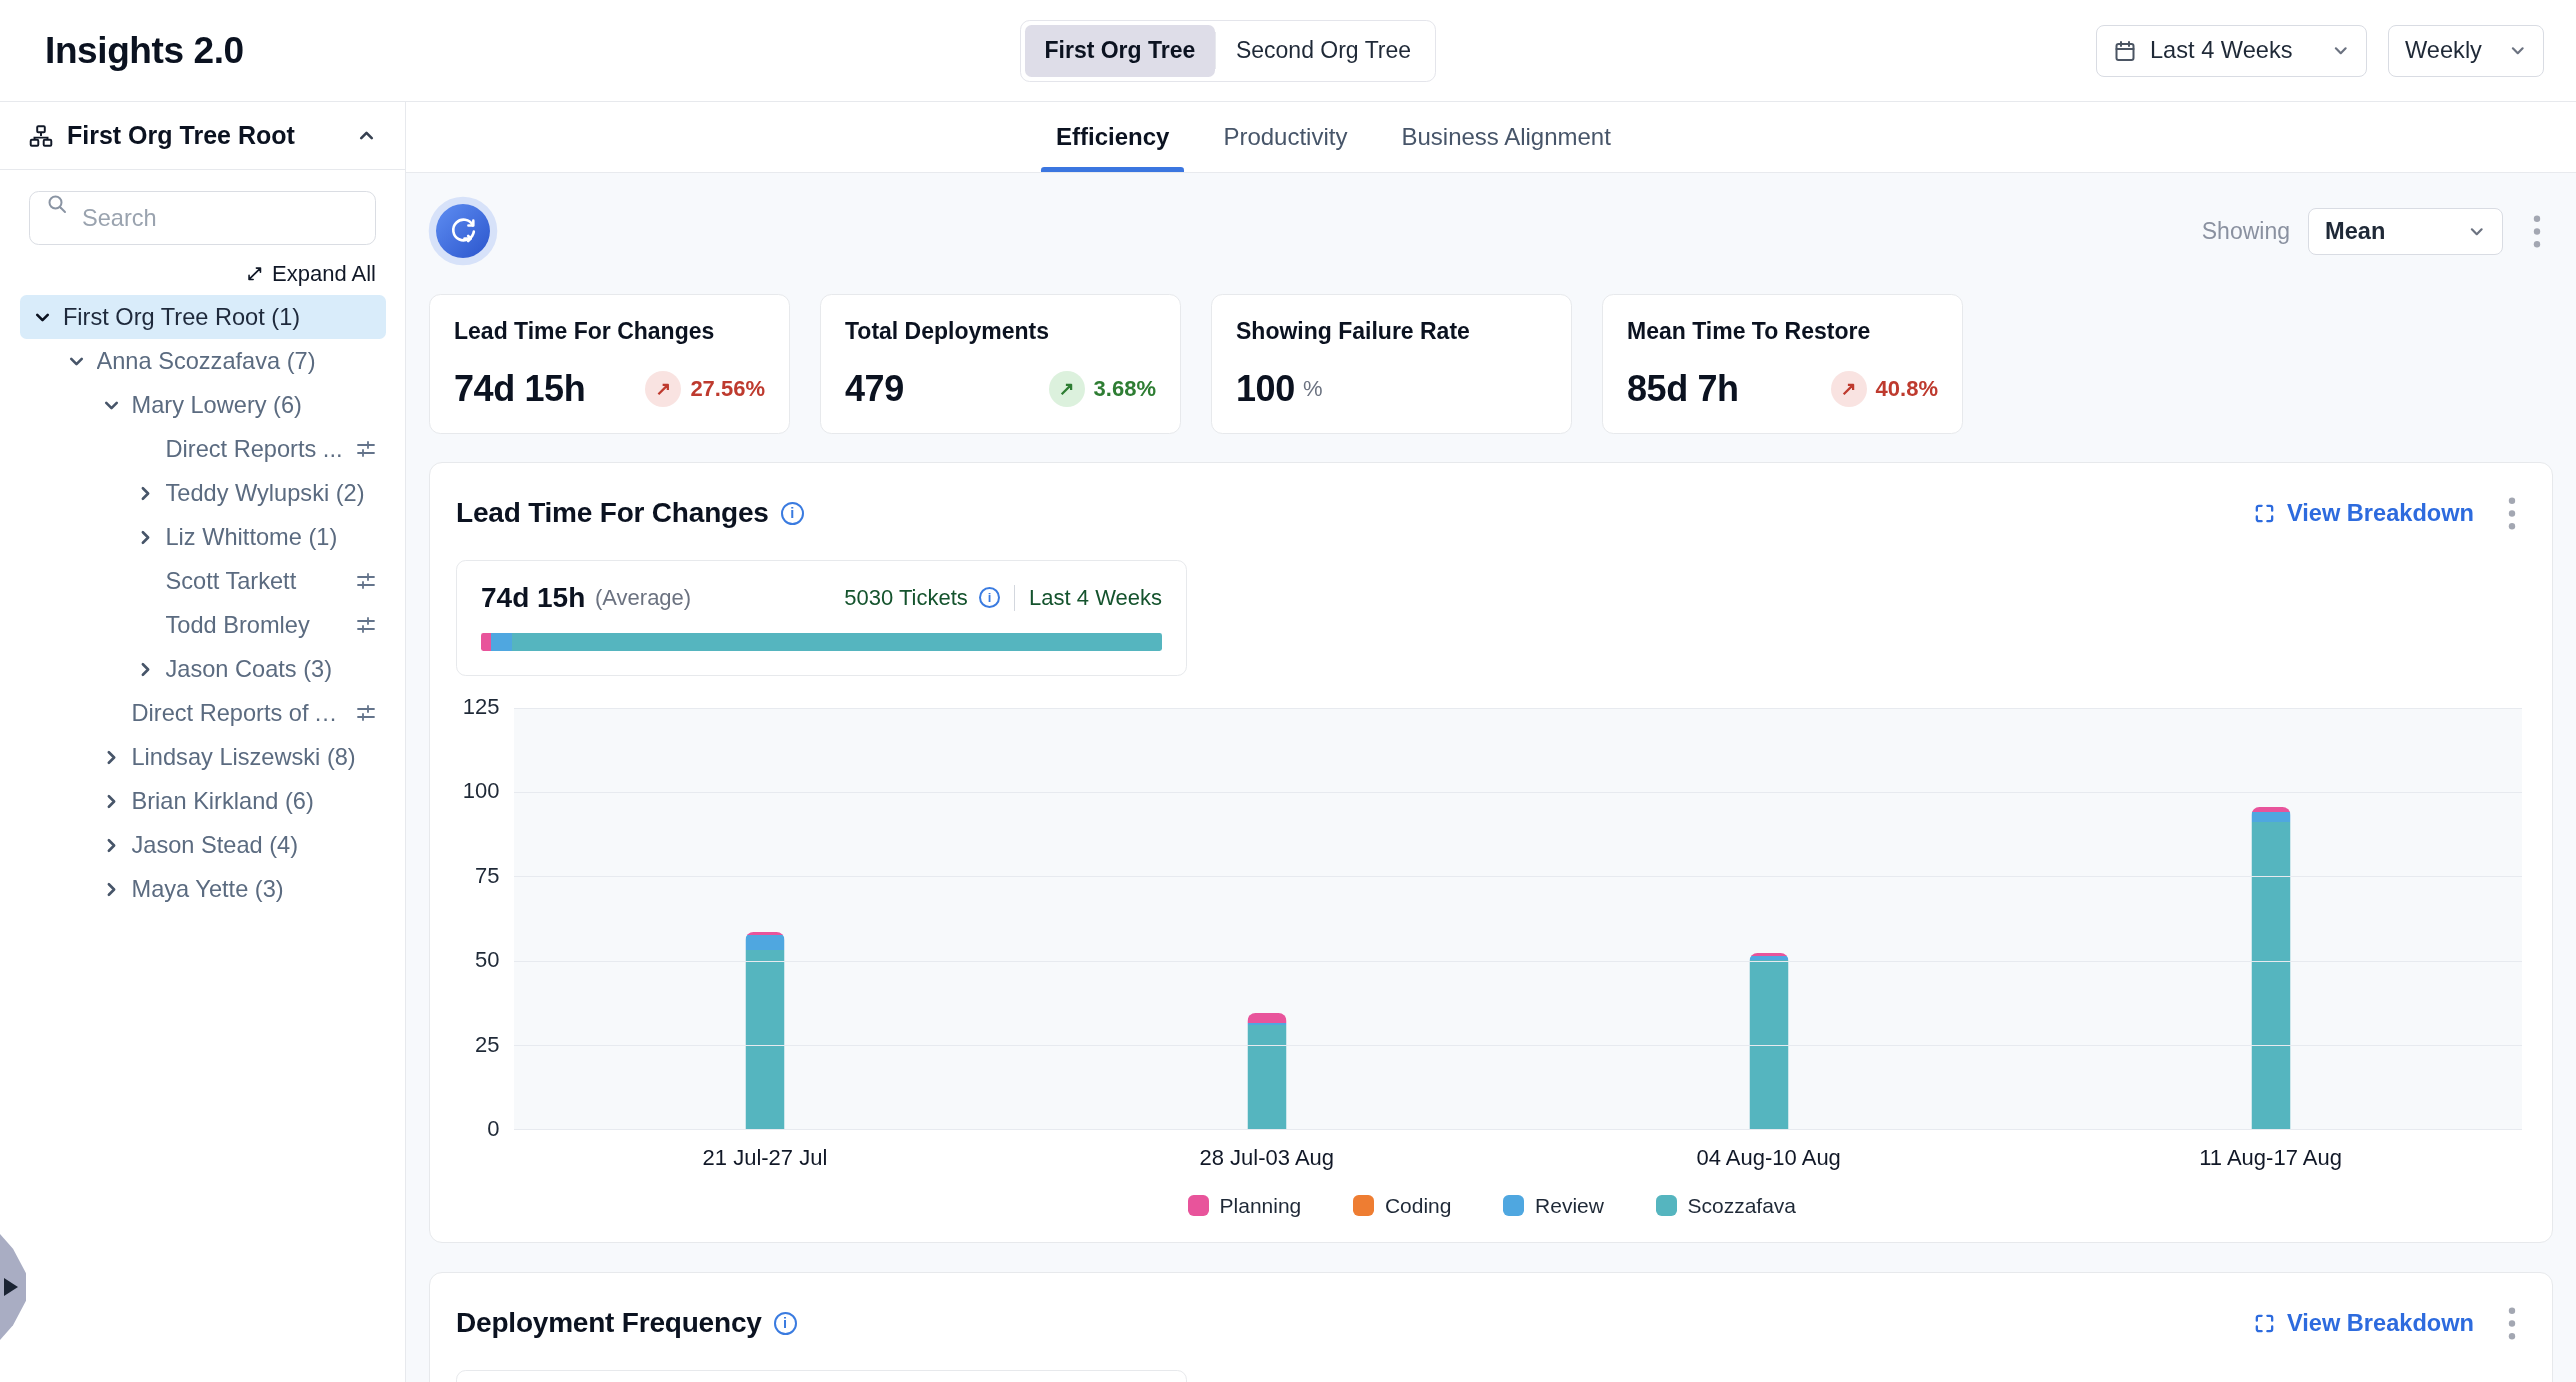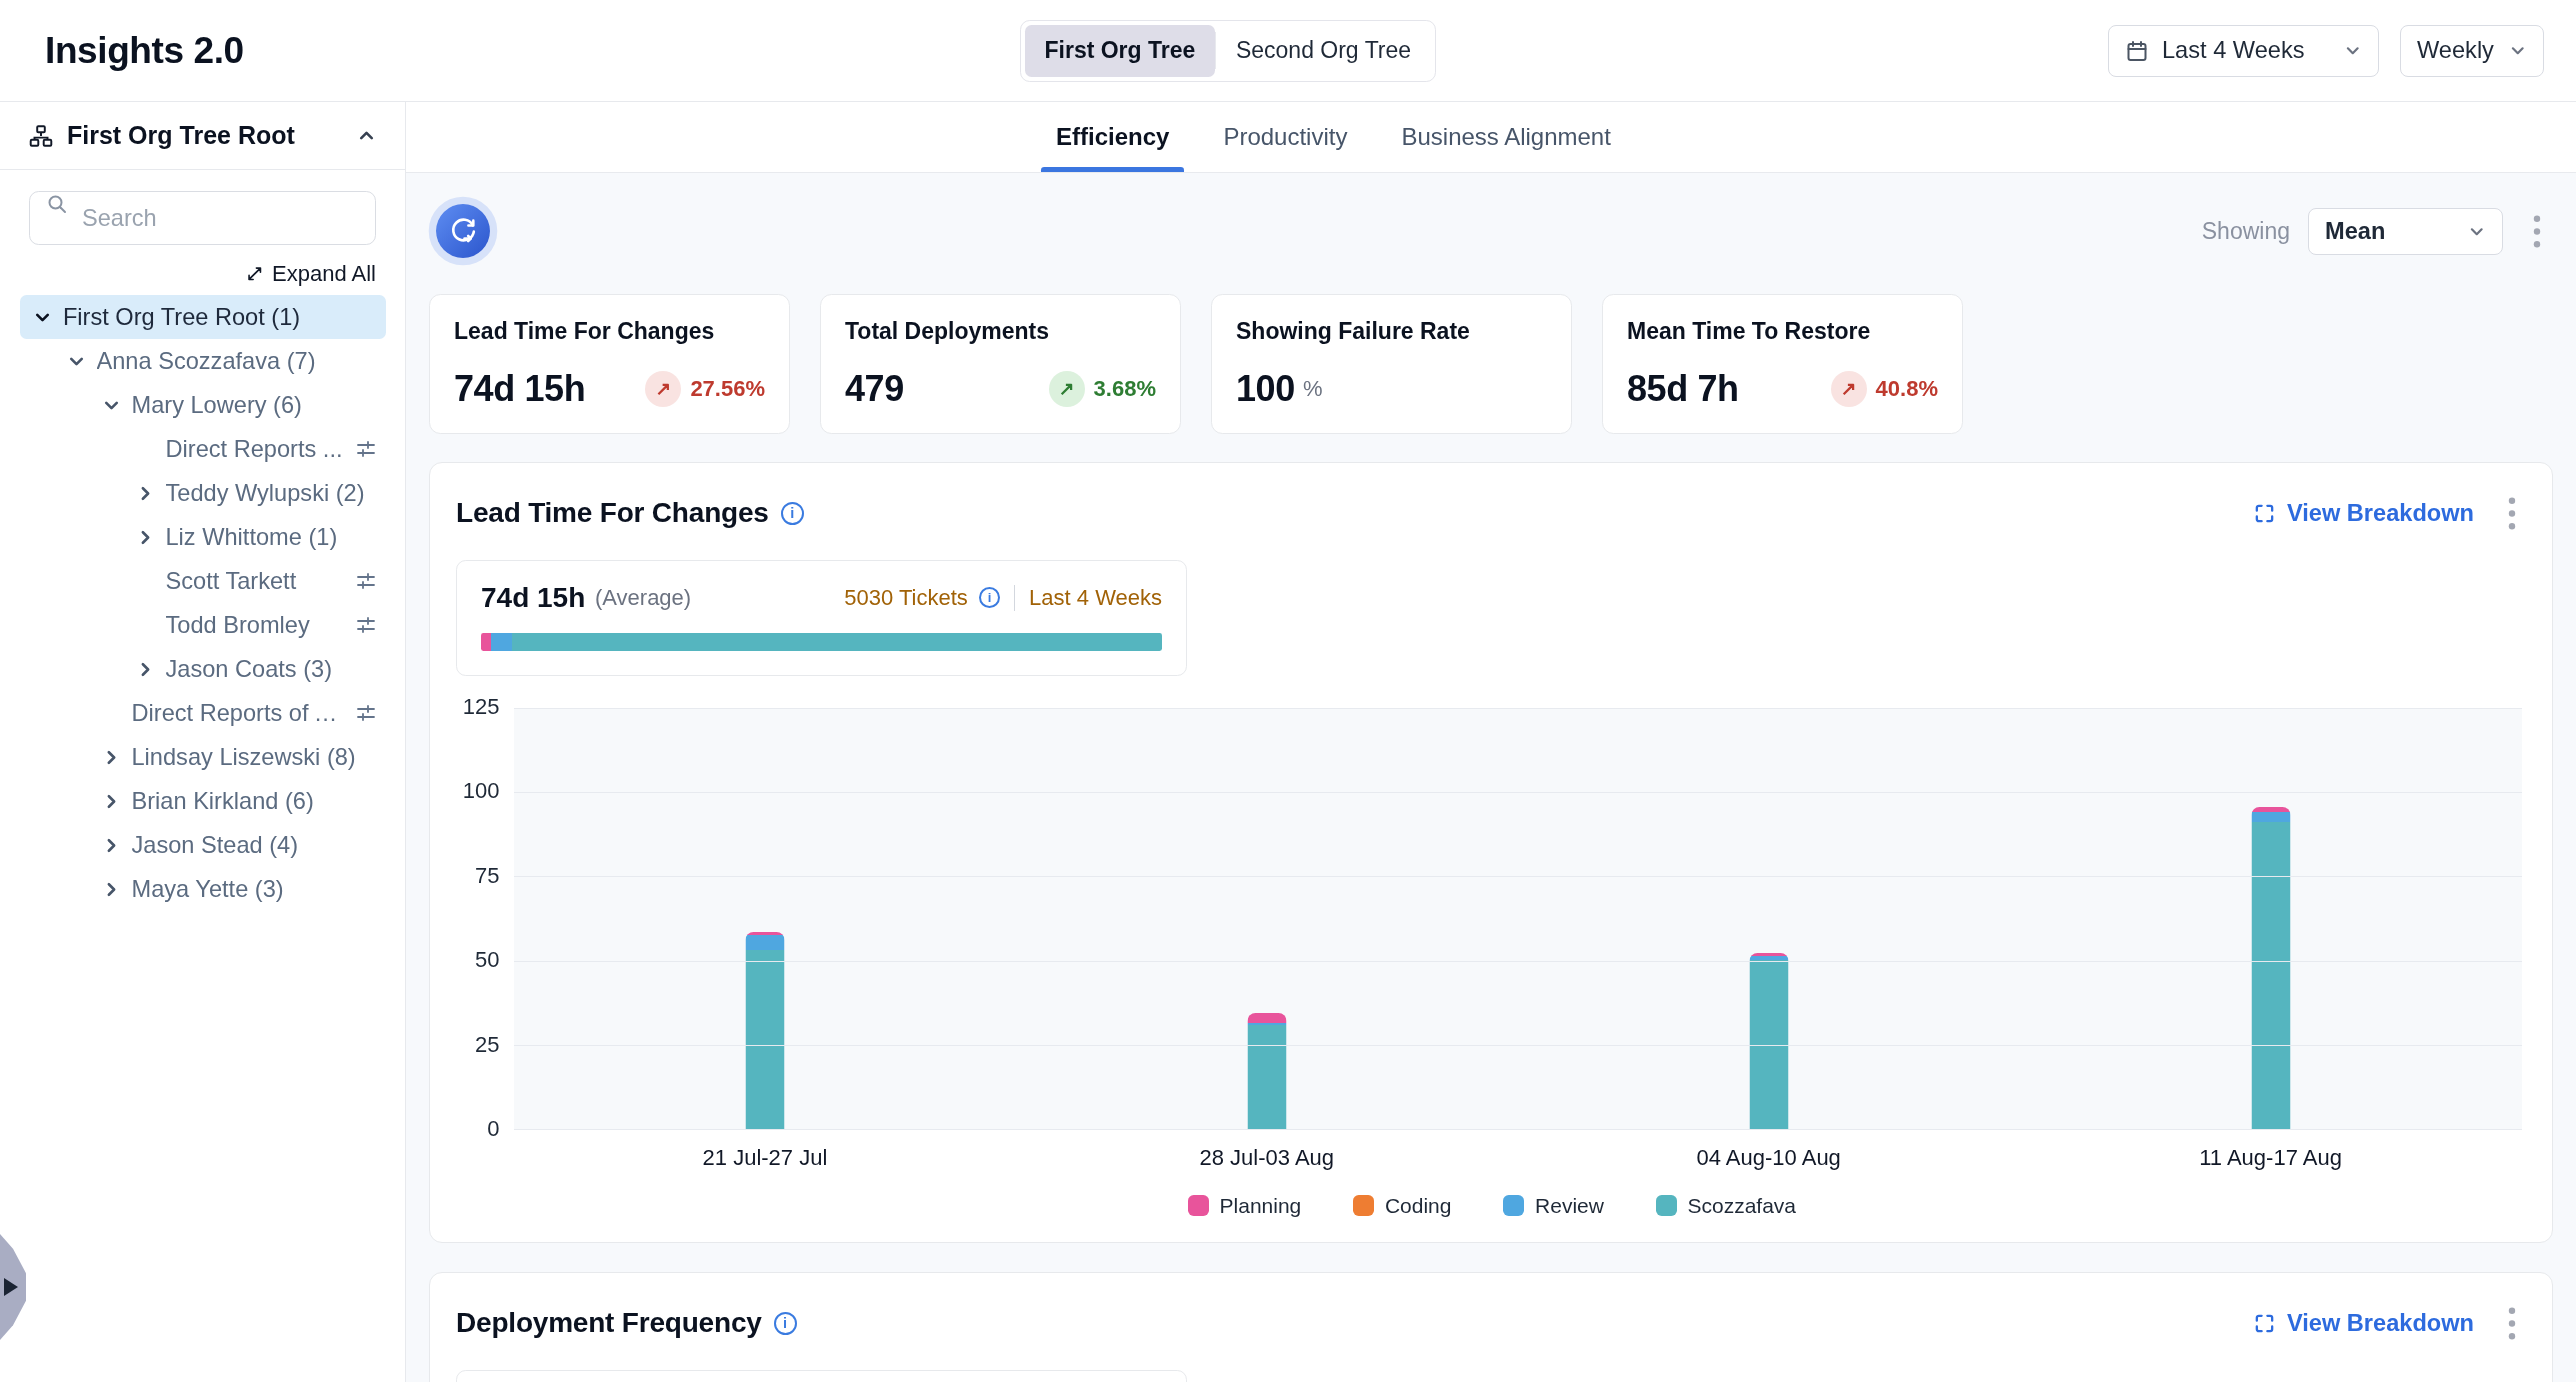--- a/index.html
+++ b/index.html
@@ -17,21 +17,21 @@
               display:flex;align-items:center;border:1.6px solid #E4E5EB;border-radius:9.7px;
               background:#fff;padding:4px;height:62px}
   .toggle-opt{border:none;background:transparent;font-size:23px;color:#1F2937;
               padding:0 19.5px;height:100%;border-radius:6.5px;cursor:pointer;white-space:nowrap}
   .toggle-opt.active{background:#DEDDE8;font-weight:700;color:#0B1220}
   .toggle-divider{width:1.6px;height:37px;background:#E8E9EE}
   .topbar-right{position:absolute;right:32px;top:50%;transform:translateY(-50%);display:flex;gap:21px}
   .select{display:flex;align-items:center;background:#fff;border:1.6px solid #D9DCE3;border-radius:8px;
           height:52px;padding:0 16px;font-size:23.6px;color:#1F2937;cursor:pointer;gap:13px}
   .date-select{width:271px;justify-content:space-between}
-  .weekly-select{width:144px;justify-content:space-between}
+  .weekly-select{width:156px;justify-content:space-between}
   .sel-left{display:flex;align-items:center;gap:13px}
 
   
   .sidebar{position:absolute;left:0;top:102px;bottom:0;width:406px;background:#fff;
            border-right:0.8px solid #E7E9ED;z-index:4}
   .side-head{height:68px;display:flex;align-items:center;gap:13px;padding:0 28px;
              border-bottom:0.8px solid #E7E9ED}
   .side-title{font-size:25px;font-weight:700;flex:1;color:#0B1220}
   .searchbox{margin:21px 29px 0;height:54px;border:1.6px solid #DADDE3;border-radius:9.7px;
              display:flex;gap:11.4px;padding:0 14.6px}
@@ -105,21 +105,21 @@
   .phead-right{margin-left:auto;display:flex;align-items:center}
   .vb-link{display:flex;align-items:center;gap:10.6px;color:#2D6BDE;font-size:23.6px;font-weight:700;
            cursor:pointer;background:none;border:none}
   .phead-right .kebab{margin-left:16px}
 
   .sumcard{width:731px;border:0.8px solid #E7E9EC;border-radius:9.7px;margin-top:24px;
            padding:21px 24px 24px;background:#fff}
   .sumrow{display:flex;align-items:center}
   .sumval{font-size:28px;font-weight:700;color:#0B1220}
   .sumavg{font-size:22px;color:#6B7280;margin-left:9.7px}
-  .sumright{margin-left:auto;display:flex;align-items:center;gap:9.7px;font-size:22px;color:#a16207}
+  .sumright{margin-left:auto;display:flex;align-items:center;gap:9.7px;font-size:22px;color:#14532d}
   .sumright .info{margin-left:1.6px;width:21px;height:21px;font-size:13px}
   .sumdiv{width:1.6px;height:26px;background:#D3D7DE;margin:0 4px}
   .minibar{margin-top:19.5px;height:18px;display:flex;border-radius:2.4px;overflow:hidden}
   .minibar span{height:100%}
 
   .chart{display:flex;margin-top:32px}
   .ycol{width:58px;position:relative;height:422px;flex:none}
   .ytick{position:absolute;right:14.6px;font-size:22px;color:#1F2937}
   .plot{flex:1;height:422px;position:relative;background:#F7F9FB;margin-right:6.5px}
   .grid{position:absolute;left:0;right:0;height:0.8px;background:#E7EAEF}

